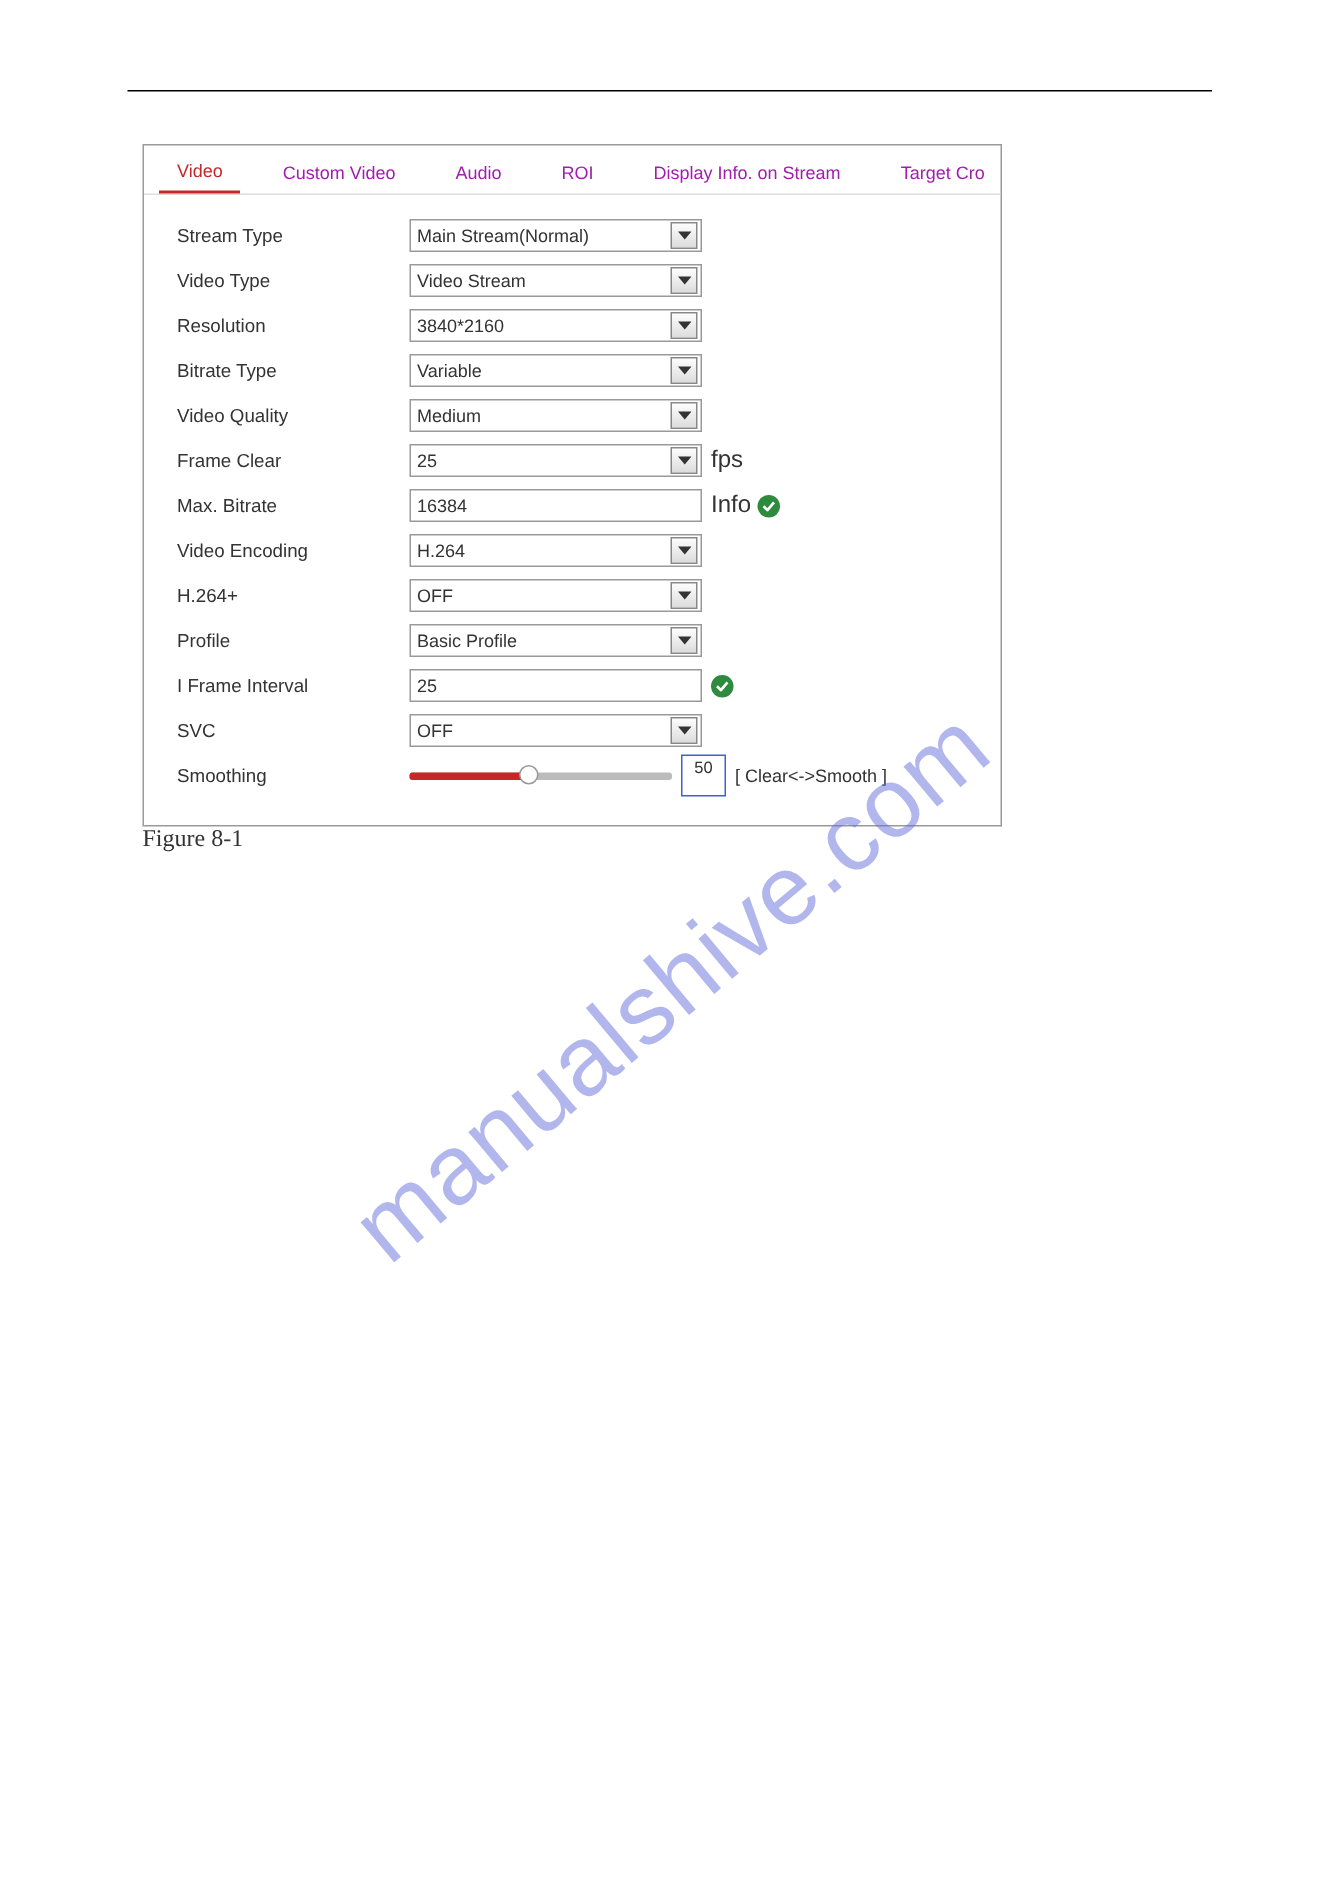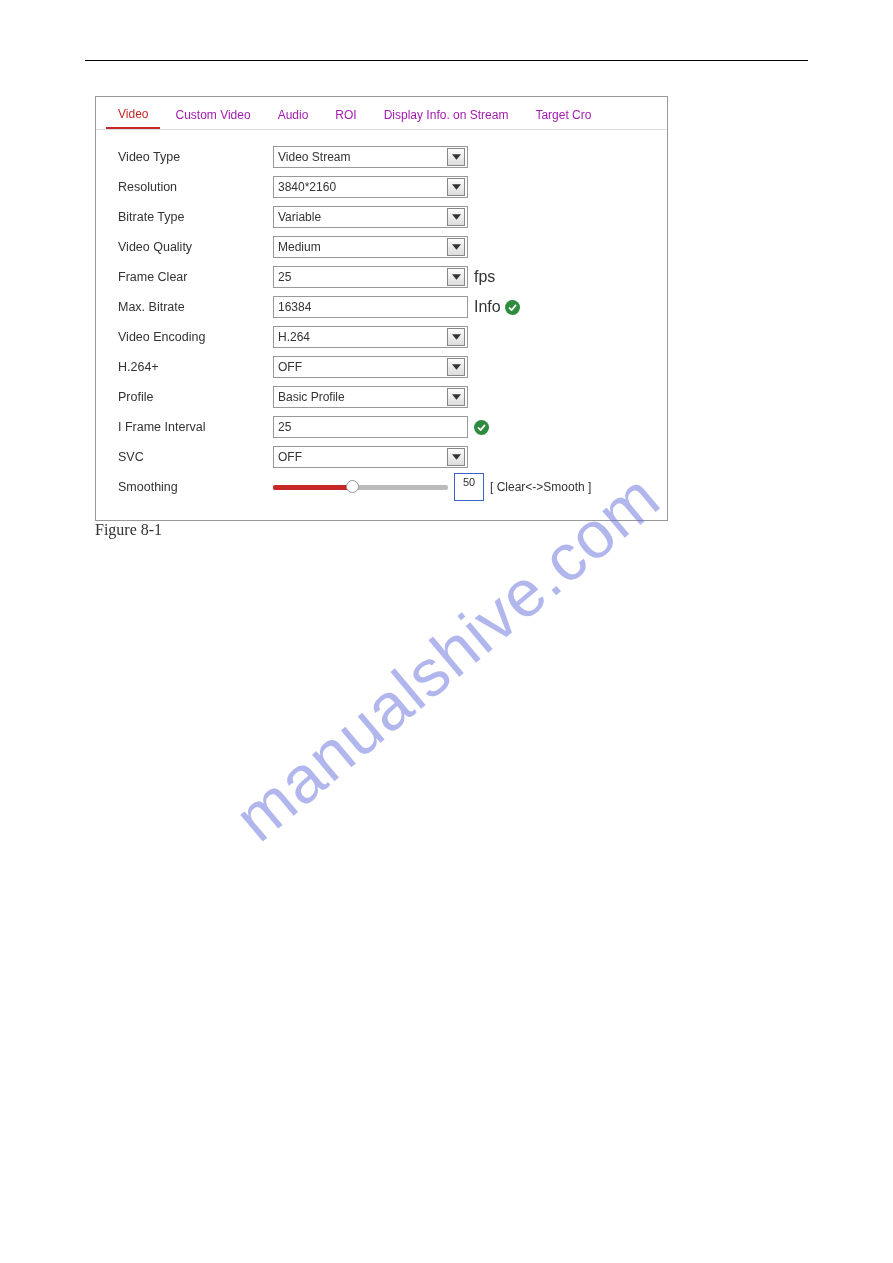--- a/index.html
+++ b/index.html
@@ -24,21 +24,21 @@
     border: 1px solid #999;
     width: 573px;
     margin-left: 10px;
     background: #fff;
     position: relative;
   }
   .tabbar {
     display: flex;
     align-items: center;
     padding: 6px 10px 0 10px;
-    gap: 3px;
+    gap: 16px;
     border-bottom: 1px solid #ddd;
   }
   .tab {
     padding: 4px 12px 6px 12px;
     font-size: 12px;
     color: #a21caf;
     cursor: pointer;
     white-space: nowrap;
   }
   .tab.active {
@@ -170,20 +170,31 @@
         <div class="tab active">Video</div>
         <div class="tab">Custom Video</div>
         <div class="tab">Audio</div>
         <div class="tab">ROI</div>
         <div class="tab">Display Info. on Stream</div>
         <div class="tab">Target Cro</div>
       </div>
 
     <div class="form" id="form">
         <div class="row">
+          <div class="label">Stream Type</div>
+          <div class="sel">
+            <span>Main Stream(Normal)</span>
+            <span class="caret">
+              <svg viewBox="0 0 10 6">
+                <polygon points="0,0 10,0 5,6" fill="#333"></polygon>
+              </svg>
+            </span>
+          </div>
+        </div>
+        <div class="row">
           <div class="label">Video Type</div>
           <div class="sel">
             <span>Video Stream</span>
             <span class="caret">
               <svg viewBox="0 0 10 6">
                 <polygon points="0,0 10,0 5,6" fill="#333"></polygon>
               </svg>
             </span>
           </div>
         </div>

